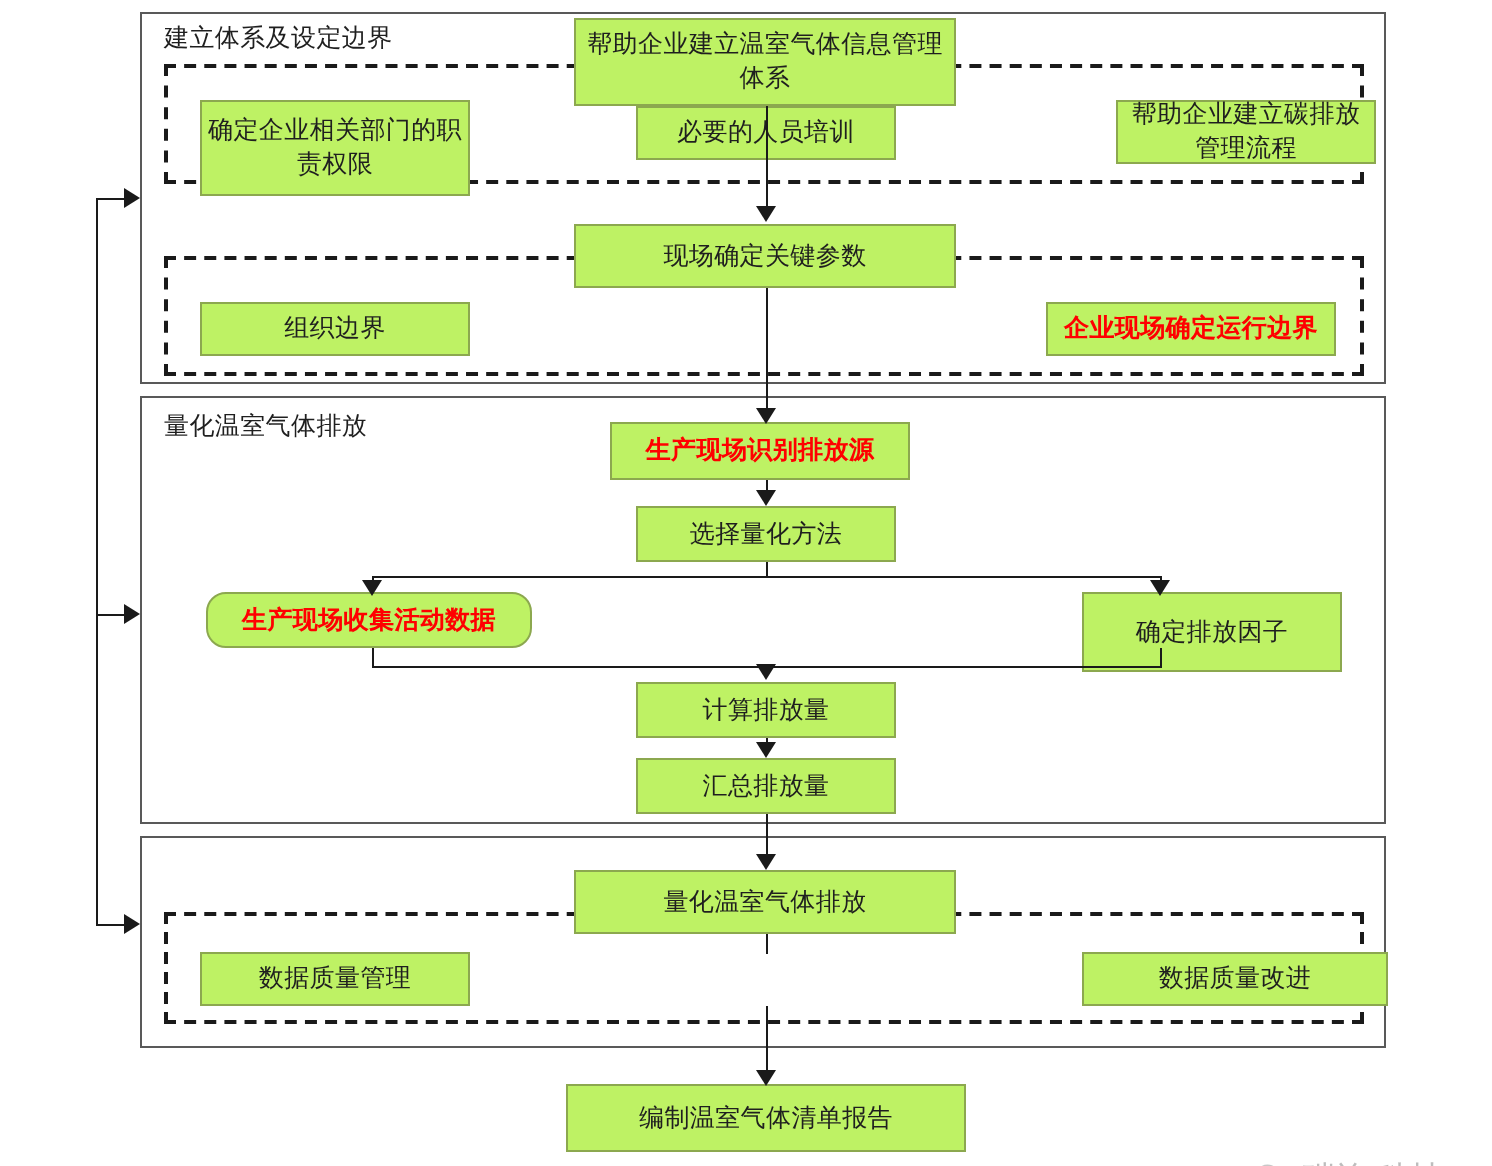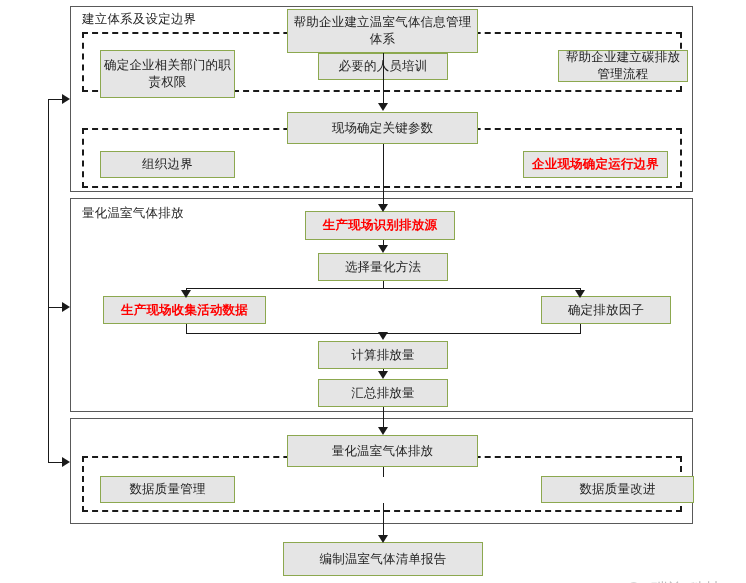--- a/index.html
+++ b/index.html
@@ -39,21 +39,21 @@
     position: absolute;
     border: 2px dashed #1a1a1a;
     background: transparent;
     box-sizing: border-box;
   }
 
   
   .box {
     position: absolute;
     border: 1.5px solid #8ca84f;
-    background: #e5e5e5;
+    background: #bef264;
     box-sizing: border-box;
     display: flex;
     align-items: center;
     justify-content: center;
     text-align: center;
     font-size: 12.5px;
     color: #1f1f1f;
     line-height: 1.35;
     padding: 0 3px;
     letter-spacing: 0.2px;
@@ -136,23 +136,23 @@
 
   <div class="box red" style="left:523px; top:151px; width:145px; height:27px;">企业现场确定运行边界</div>
 
   <div class="section" style="left:70px; top:198px; width:623px; height:214px;"></div>
   <div class="section-title" style="left:82px; top:205px;">量化温室气体排放</div>
 
   <div class="box red" style="left:305px; top:211px; width:150px; height:29px;">生产现场识别排放源</div>
 
   <div class="box" style="left:318px; top:253px; width:130px; height:28px;">选择量化方法</div>
 
-  <div class="box red" style="left:103px; top:296px; width:163px; height:28px;">生产现场收集活动数据</div>
-
-  <div class="box" style="left:541px; top:296px; width:130px; height:28px;">确定排放因子</div>
+  <div class="box red" style="left:103px; top:296px; width:163px; height:28px;border-radius:10px;">生产现场收集活动数据</div>
+
+  <div class="box" style="left:541px; top:296px; width:130px; height:40px;">确定排放因子</div>
 
   <div class="box" style="left:318px; top:341px; width:130px; height:28px;">计算排放量</div>
 
   <div class="box" style="left:318px; top:379px; width:130px; height:28px;">汇总排放量</div>
 
   <div class="section" style="left:70px; top:418px; width:623px; height:106px;"></div>
 
   <div class="dashgroup" style="left:82px; top:456px; width:600px; height:56px;"></div>
 
   <div class="box" style="left:287px; top:435px; width:191px; height:32px;">量化温室气体排放</div>

